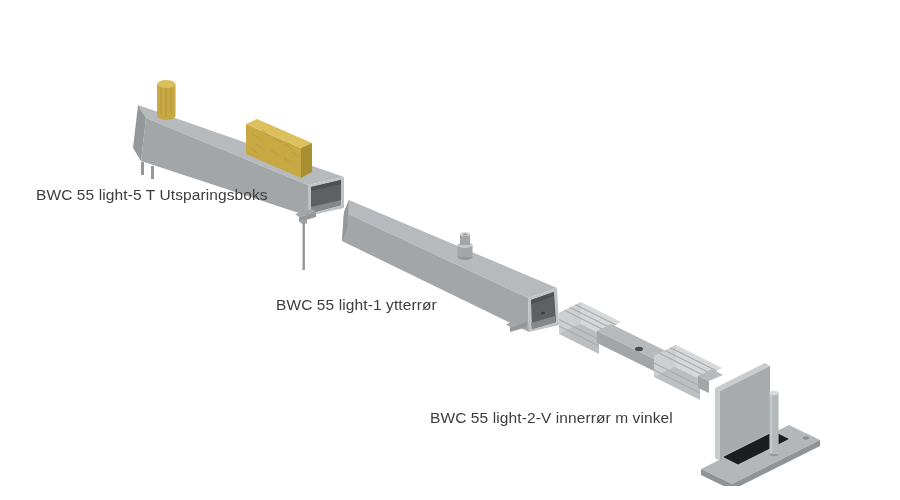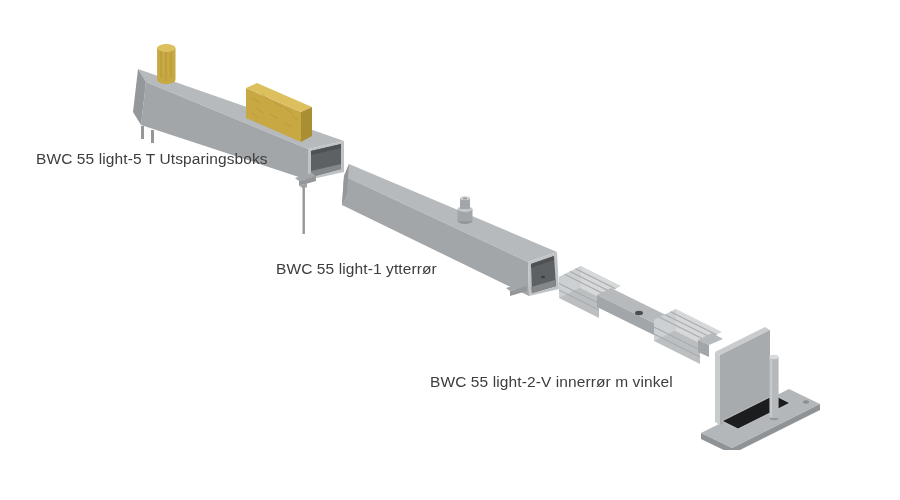--- a/index.html
+++ b/index.html
@@ -1,16 +1,16 @@
 <!DOCTYPE html>
 <html><head>
 <meta charset="utf-8">
 <style>
   html,body{margin:0;padding:0;background:#ffffff;}
-  .stage{position:relative;width:900px;height:450px;background:#ffffff;overflow:hidden;}
+  .stage{position:relative;width:900px;height:450px;background:#ffffff;overflow:hidden;margin-top:36px;}
   .stage svg{display:block;width:900px;height:500px;}
   .label{font-family:"Liberation Sans","DejaVu Sans",sans-serif;font-size:15.5px;letter-spacing:0.1px;}
 </style>
 </head>
 <body>
 
 <div class="stage">
 <svg viewBox="0 0 900 500" xmlns="http://www.w3.org/2000/svg">
 
   <g>

